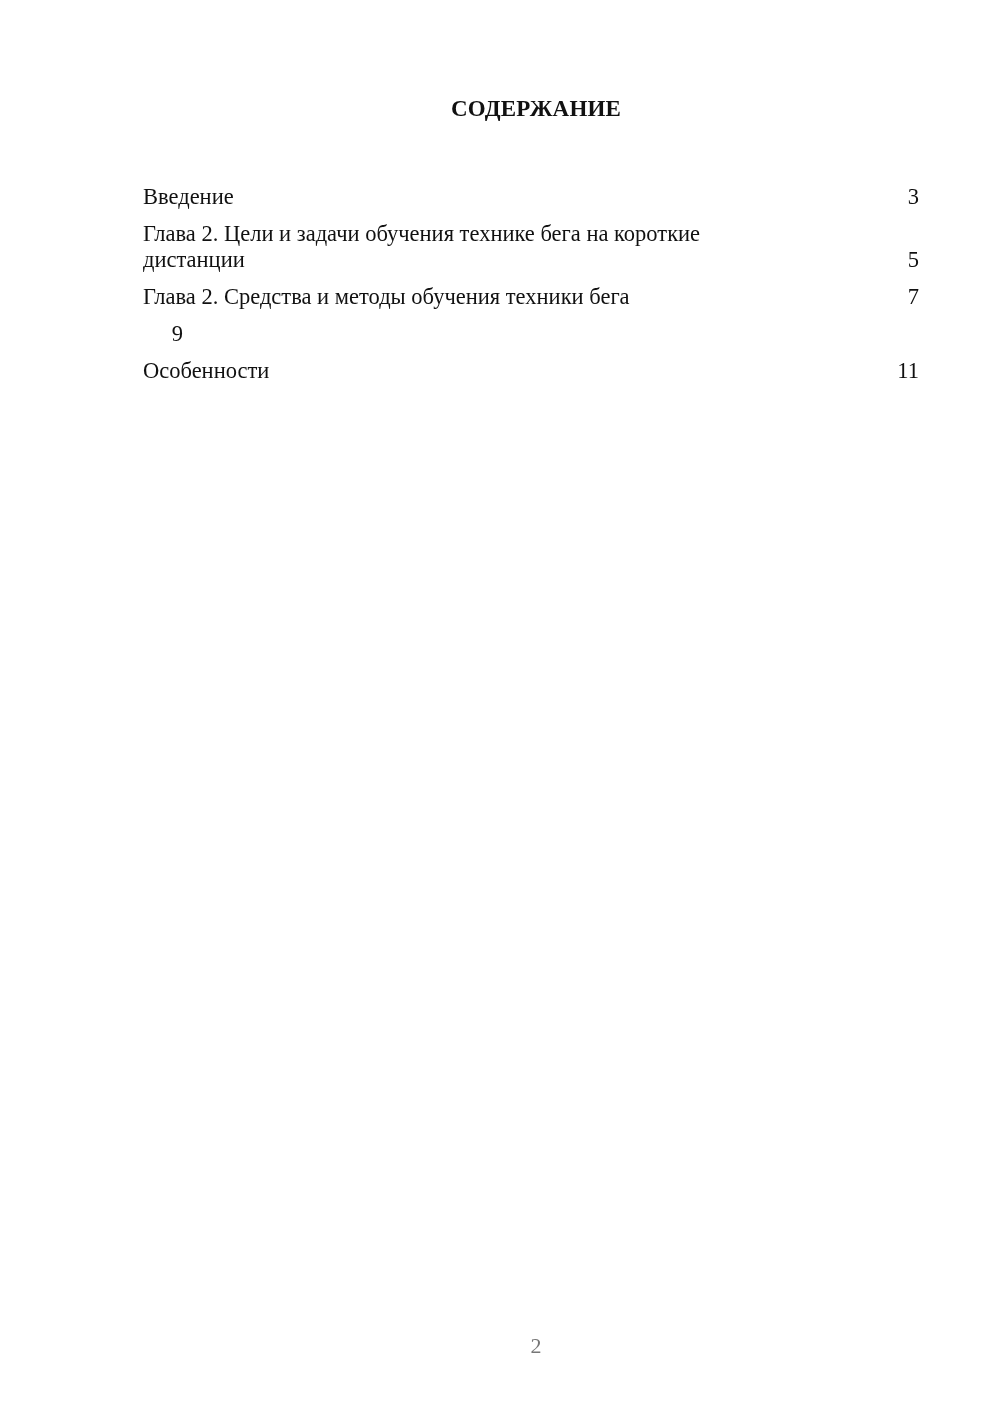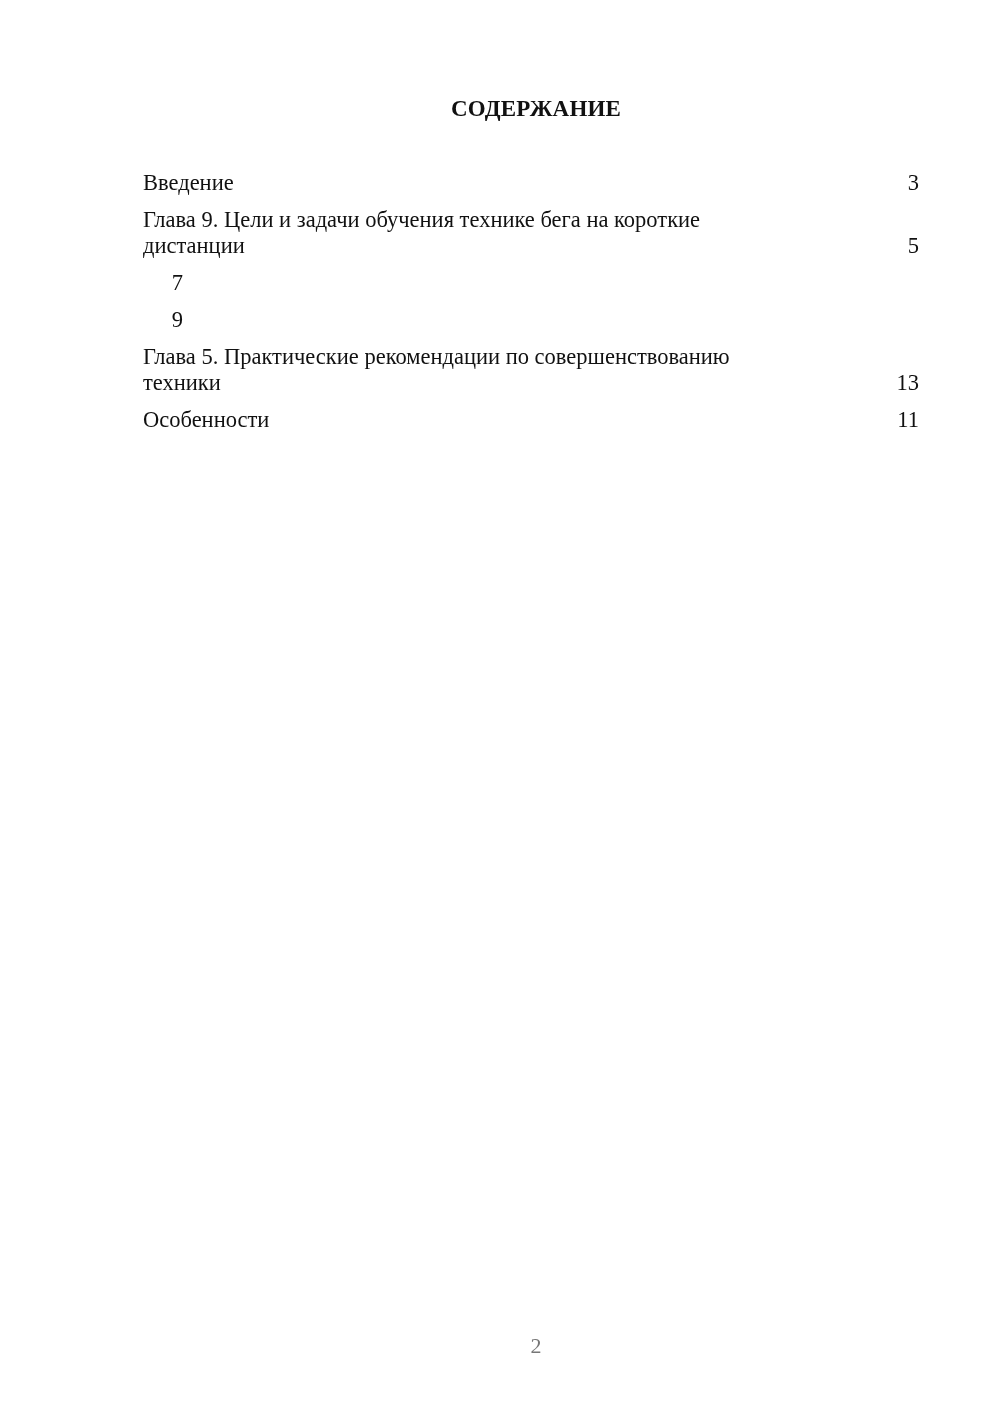--- a/index.html
+++ b/index.html
@@ -1,50 +1,47 @@
 <!DOCTYPE html>
 <html><head>
   <meta charset="utf-8">
   <style>
     html, body { margin: 0; padding: 0; background: #ffffff; }
     body { width: 1000px; height: 1414px; position: relative; overflow: hidden;
            font-family: "Liberation Serif", "DejaVu Serif", serif; color: #111; }
     .title { position: absolute; top: 96px; left: 0; width: 1072px; text-align: center;
              font-weight: bold; font-size: 23px; letter-spacing: 0.2px; }
-    .toc { position: absolute; top: 170px; left: 143px; width: 776px; }
+    .toc { position: absolute; top: 184px; left: 143px; width: 776px; }
     .entry { display: flex; align-items: flex-end; justify-content: space-between;
              font-size: 22.5px; line-height: 26px; margin-bottom: 11px; }
     .entry .label { width: 680px; }
     .entry .page { text-align: right; min-width: 40px; }
     .page-number { position: absolute; top: 1333px; left: 0; width: 1072px; text-align: center;
                    font-size: 22px; color: #777; }
   </style>
 </head>
 <body>
 
 <div class="title">СОДЕРЖАНИЕ</div>
 
 <div class="toc">
   <div class="entry">
     <span class="label">Введение</span>
     <span class="page">3</span>
   </div>
   <div class="entry">
-    <span class="label" style="width:640px">Глава 9. Цели и задачи обучения технике бега на короткие дистанции</span>
+    <span class="label" style="width:640px">Глава 2. Цели и задачи обучения технике бега на короткие дистанции</span>
     <span class="page">5</span>
   </div>
   <div class="entry">
+    <span class="label">Глава 2. Средства и методы обучения техники бега</span>
     <span class="page">7</span>
   </div>
   <div class="entry">
     <span class="page">9</span>
-  </div>
-  <div class="entry">
-    <span class="label" style="width:670px">Глава 5. Практические рекомендации по совершенствованию техники</span>
-    <span class="page">13</span>
   </div>
   <div class="entry">
     <span class="label">Особенности</span>
     <span class="page">11</span>
   </div>
 </div>
 
 <div class="page-number">2</div>
 
 </body></html>

